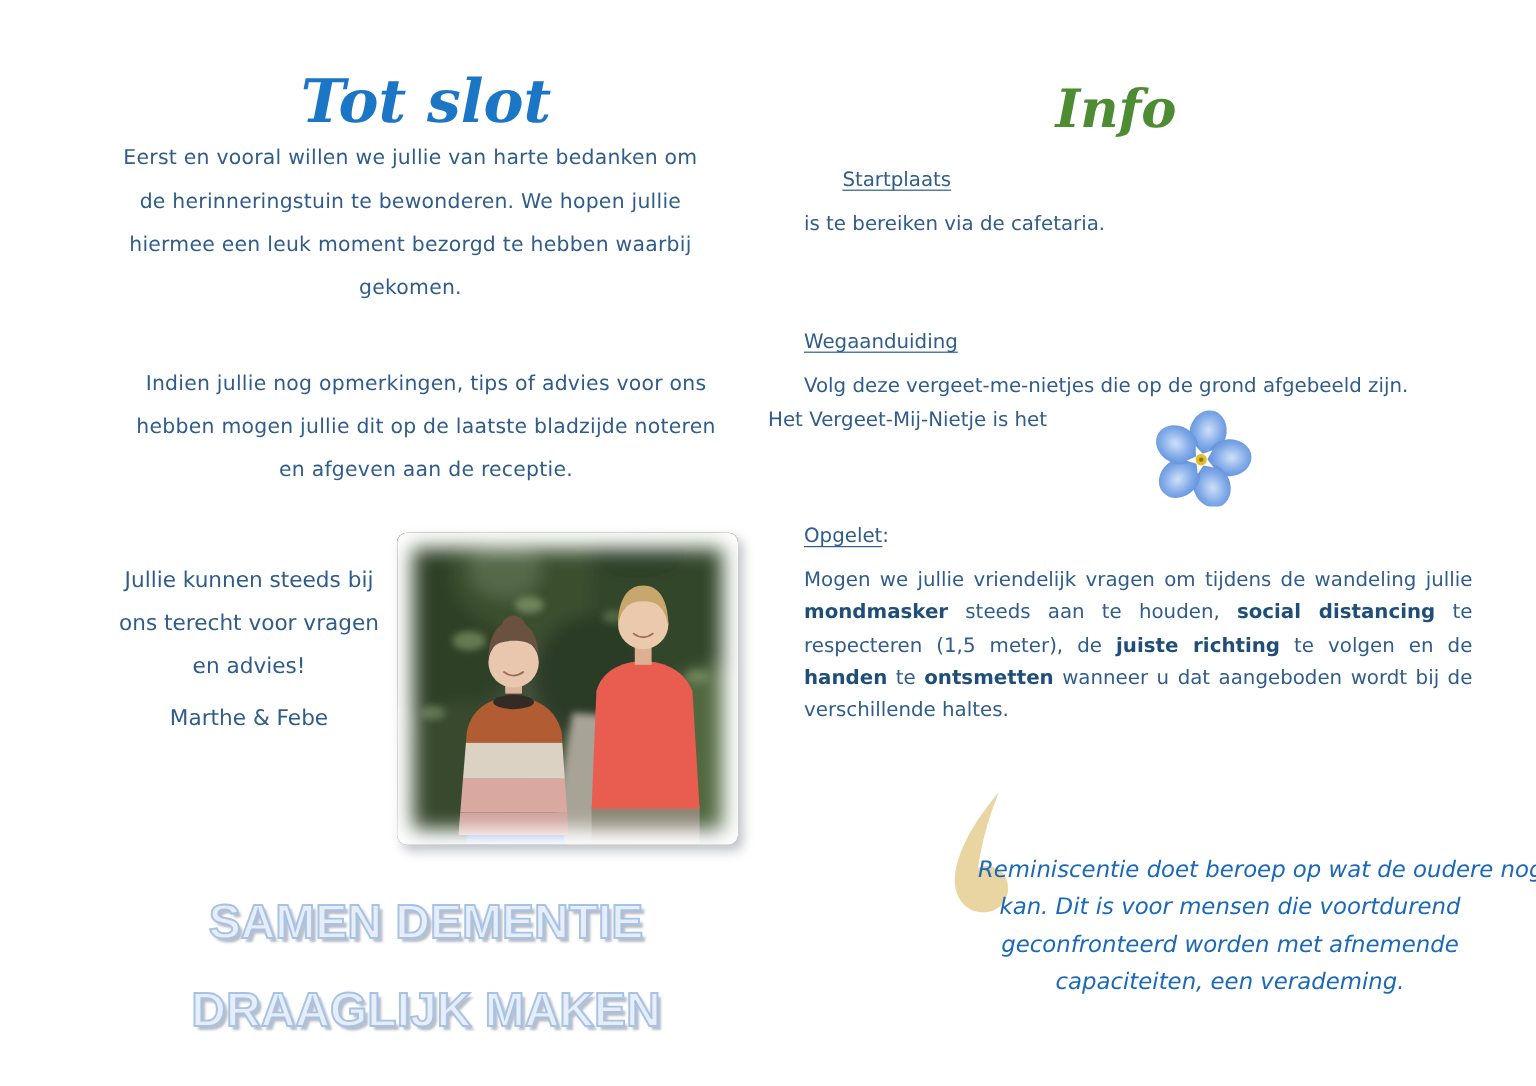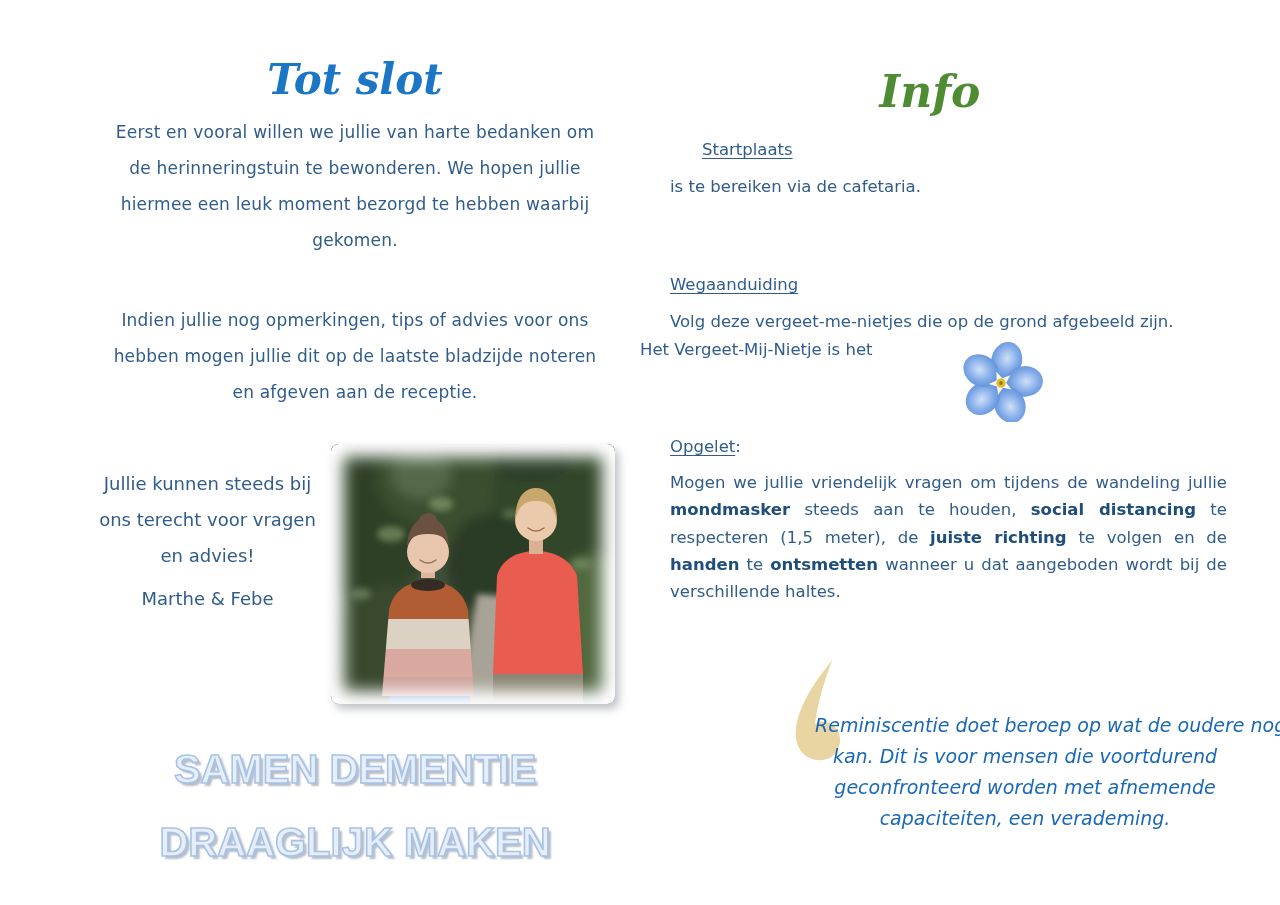--- a/index.html
+++ b/index.html
@@ -2,21 +2,21 @@
 <html><head>
 <meta charset="utf-8">
 <style>
   html,body{margin:0;padding:0;background:#fff;}
   #page{position:relative;width:1280px;height:905px;background:#ffffff;overflow:hidden;
         font-family:"DejaVu Sans",sans-serif;color:#2f5c8a;}
   .abs{position:absolute;}
 
   
   .script{font-family:"DejaVu Serif",serif;font-style:italic;font-weight:bold;text-align:center;}
-  .h-blue{color:#1b76c6;font-size:42px;}
+  .h-blue{color:#1b76c6;font-size:50px;}
   .h-green{color:#4e8c33;font-size:44px;}
 
   
   .lpara{width:540px;text-align:center;font-size:17px;line-height:36px;letter-spacing:.2px;}
   .lpara > div{white-space:nowrap;}
   .contact{width:245px;text-align:center;font-size:18px;line-height:36px;}
   .contact > div{white-space:nowrap;}
   .signature{width:245px;text-align:center;font-size:18px;white-space:nowrap;}
 
   
@@ -49,21 +49,21 @@
   .flower{left:958px;top:336px;width:86px;height:84px;}
   .qmark{left:788px;top:660px;width:54px;height:100px;}
 </style>
 </head>
 <body>
 
 <div id="page">
 
   <div class="abs script h-blue" style="left:85px;top:55px;width:540px;">Tot slot</div>
 
-  <div class="abs lpara" style="left:85px;top:114px;">
+  <div class="abs lpara" style="left:72px;top:114px;">
       <div>Eerst en vooral willen we jullie van harte bedanken om</div>
       <div>de herinneringstuin te bewonderen. We hopen jullie</div>
       <div>hiermee een leuk moment bezorgd te hebben waarbij</div>
       <div>gekomen.</div>
     </div>
 
   <div class="abs lpara" style="left:85px;top:302px;">
       <div>Indien jullie nog opmerkingen, tips of advies voor ons</div>
       <div>hebben mogen jullie dit op de laatste bladzijde noteren</div>
       <div>en afgeven aan de receptie.</div>

